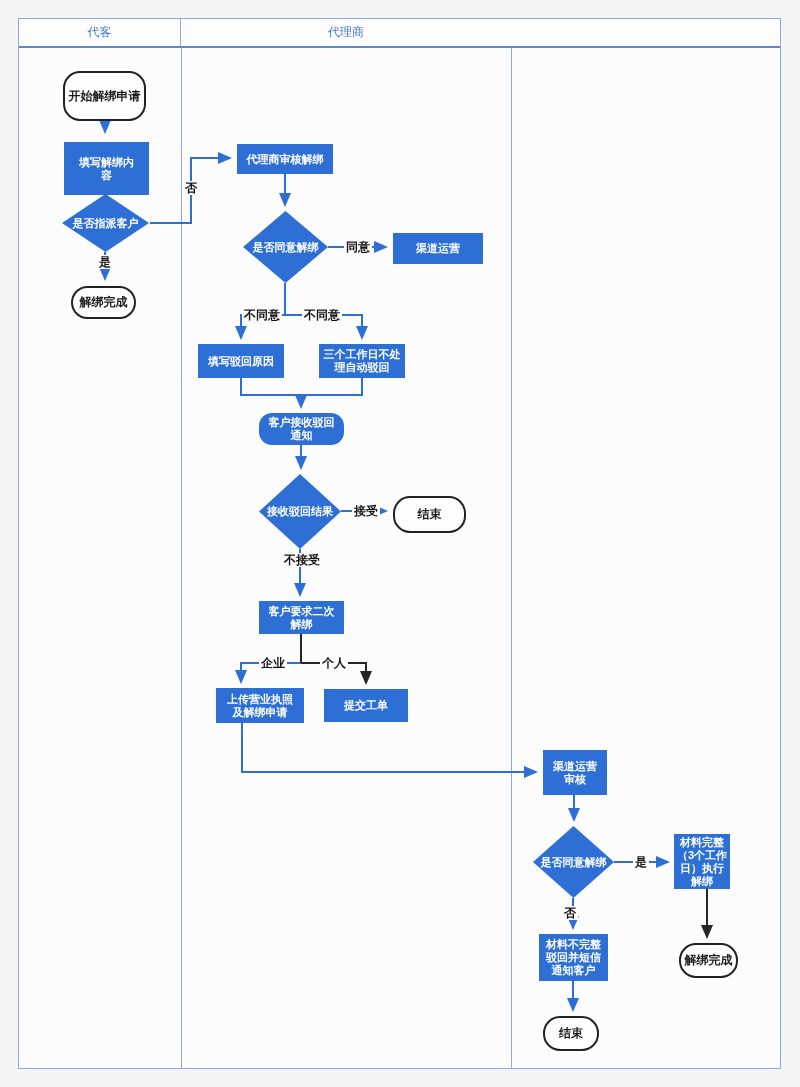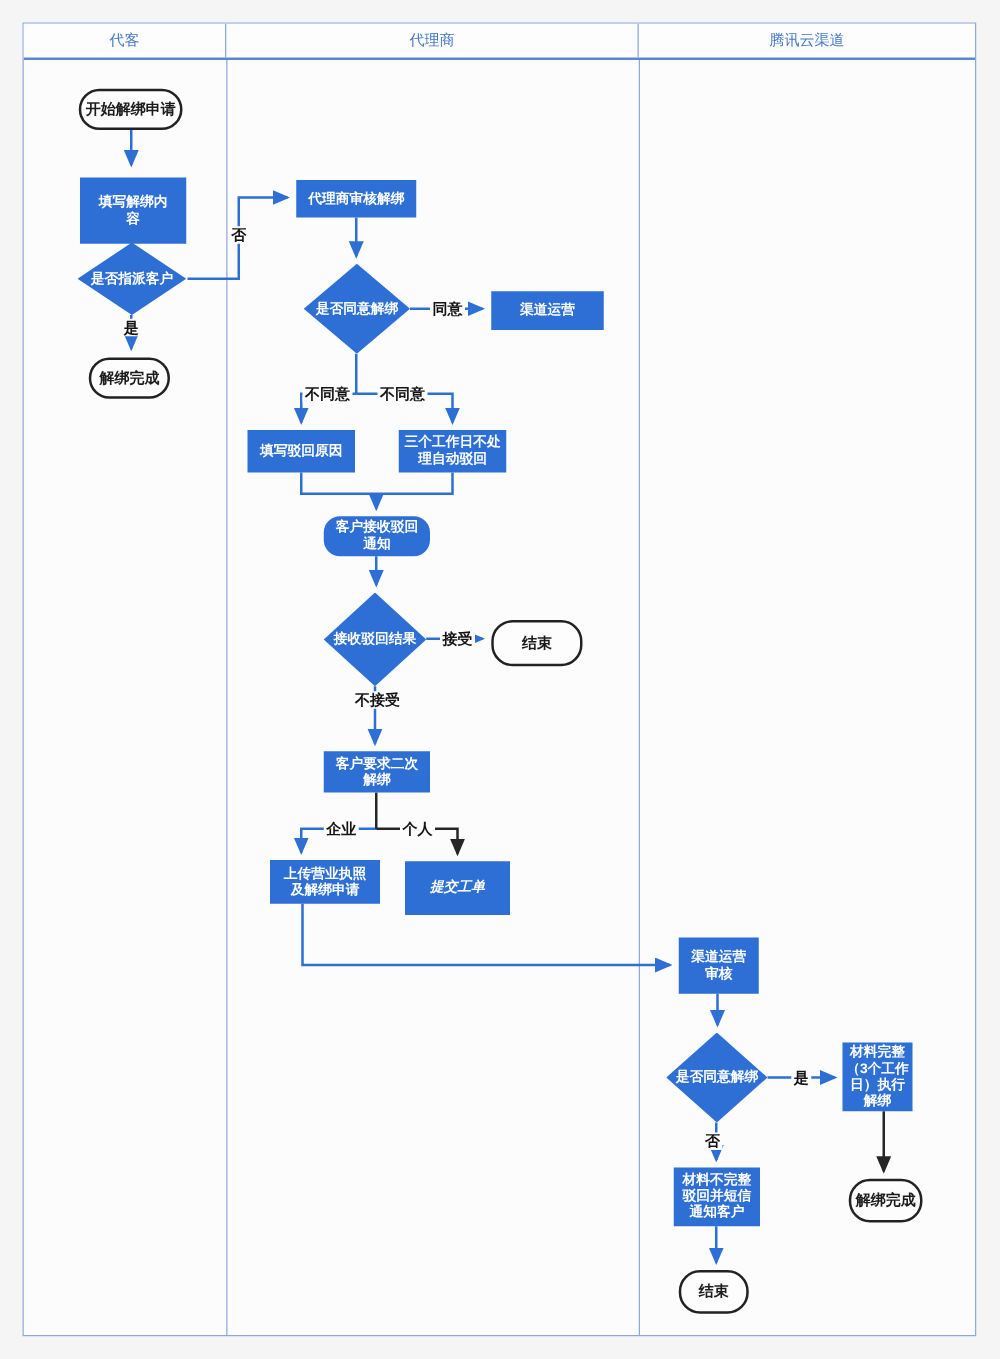--- a/index.html
+++ b/index.html
@@ -37,21 +37,20 @@
     white-space:nowrap;line-height:14px;}
 </style>
 </head>
 <body>
 
 <div class="canvas">
 
   <div class="lane-header">
     <div class="cell c1">代客</div>
     <div class="cell c2">代理商</div>
-    <div class="cell c3">腾讯云渠道</div>
   </div>
   <div class="vline v1"></div>
   <div class="vline v2"></div>
 
   <svg class="wires" viewBox="0 0 763 1051">
     <defs>
       <marker id="ab" markerWidth="8" markerHeight="8" refX="6" refY="3" orient="auto">
         <path d="M0,0 L7,3 L0,6 Z" fill="#2d6fd4"></path>
       </marker>
       <marker id="ak" markerWidth="8" markerHeight="8" refX="6" refY="3" orient="auto">
@@ -80,41 +79,41 @@
       <path d="M554 879 V909" marker-end="url(#ab)"></path>
       <path d="M554 962 V991" marker-end="url(#ab)"></path>
     </g>
     <g stroke="#262626" stroke-width="2" fill="none">
       <path d="M282 615 V644"></path>
       <path d="M282 644 H347 V664" marker-end="url(#ak)"></path>
       <path d="M688 870 V918" marker-end="url(#ak)"></path>
     </g>
   </svg>
 
-  <div class="node term" style="left:44px;top:52px;width:83px;height:33px;">开始解绑申请</div>
+  <div class="node term" style="left:44px;top:52px;width:83px;height:50px;">开始解绑申请</div>
   <div class="node rectn" style="left:45px;top:123px;width:85px;height:53px;">填写解绑内
 容</div>
   <div class="node diam" style="left:43px;top:175px;width:87px;height:58px;">是否指派客户</div>
   <div class="node term" style="left:52px;top:267px;width:65px;height:33px;">解绑完成</div>
 
   <div class="node rectn" style="left:218px;top:125px;width:96px;height:30px;">代理商审核解绑</div>
   <div class="node diam" style="left:224px;top:192px;width:85px;height:72px;">是否同意解绑</div>
   <div class="node rectn" style="left:374px;top:214px;width:90px;height:31px;">渠道运营</div>
   <div class="node rectn" style="left:179px;top:325px;width:86px;height:34px;">填写驳回原因</div>
   <div class="node rectn" style="left:300px;top:325px;width:86px;height:34px;">三个工作日不处
 理自动驳回</div>
   <div class="node rectn" style="left:240px;top:394px;width:85px;height:32px;border-radius:13px;">客户接收驳回
 通知</div>
   <div class="node diam" style="left:240px;top:455px;width:82px;height:75px;">接收驳回结果</div>
   <div class="node term" style="left:374px;top:477px;width:73px;height:37px;">结束</div>
   <div class="node rectn" style="left:240px;top:582px;width:85px;height:33px;">客户要求二次
 解绑</div>
   <div class="node rectn" style="left:179px;top:669px;width:88px;height:35px;margin-left:18px;">上传营业执照
 及解绑申请</div>
-  <div class="node rectn" style="left:305px;top:670px;width:84px;height:43px;font-style:italic;">提交工单</div>
+  <div class="node rectn" style="left:305px;top:670px;width:84px;height:33px;">提交工单</div>
 
   <div class="node rectn" style="left:524px;top:731px;width:64px;height:45px;">渠道运营
 审核</div>
   <div class="node diam" style="left:514px;top:807px;width:81px;height:72px;">是否同意解绑</div>
   <div class="node rectn" style="left:655px;top:815px;width:56px;height:55px;">材料完整
 （3个工作
 日）执行
 解绑</div>
   <div class="node term" style="left:660px;top:924px;width:59px;height:35px;">解绑完成</div>
   <div class="node rectn" style="left:520px;top:915px;width:69px;height:47px;">材料不完整

